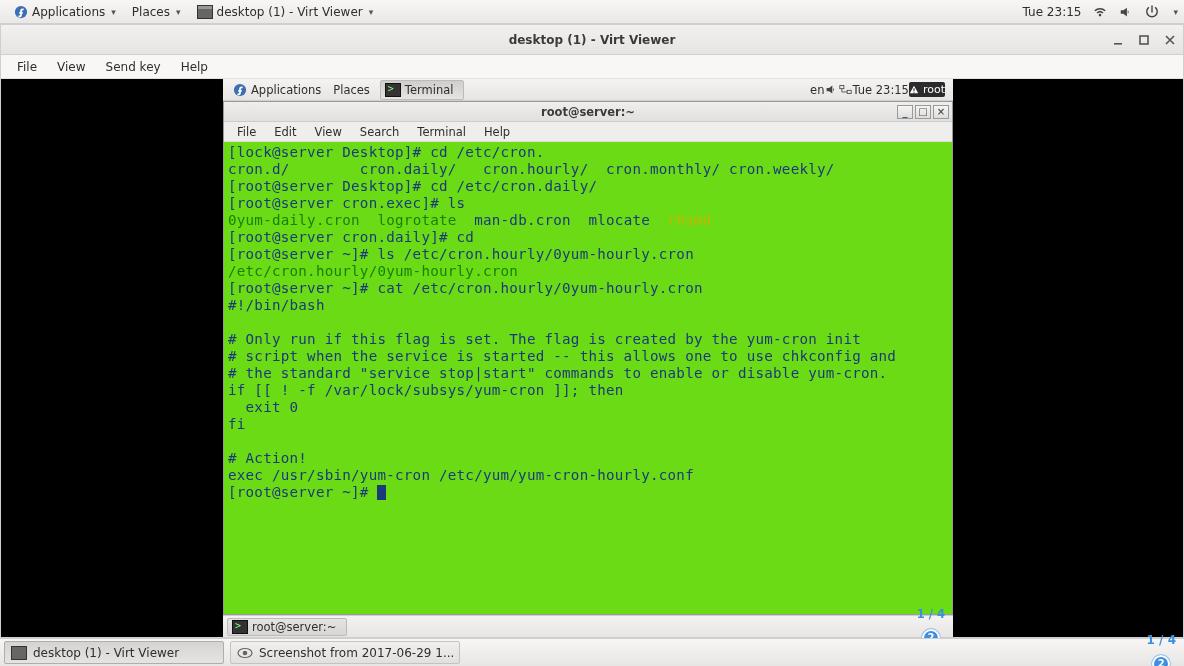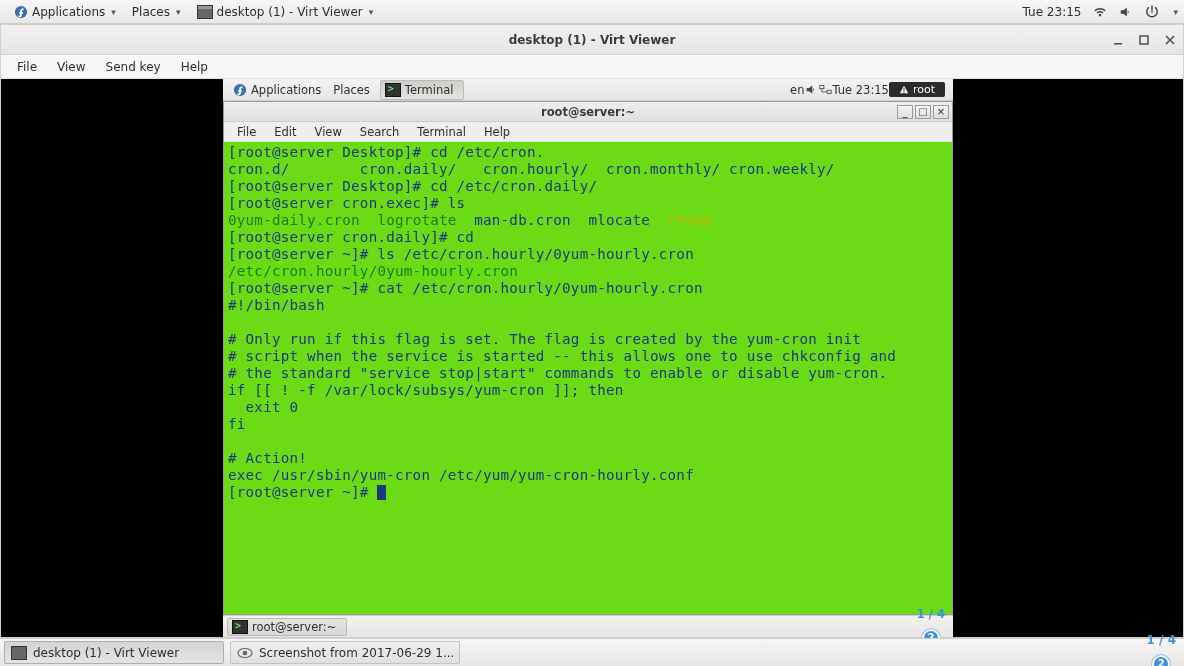--- a/index.html
+++ b/index.html
@@ -83,21 +83,21 @@
   }
   .inner-top-panel .left { display:flex; align-items:center; }
   .inner-top-panel .right { margin-left:auto; display:flex; align-items:center; padding-right:4px; }
   .inner-task-active {
     height:20px; display:flex; align-items:center; padding:0 10px 0 4px;
     background: linear-gradient(#d0cecb, #e6e4e2);
     border:1px solid #bbb; border-radius:2px; margin-left:4px;
     gap:4px; font-size:11.5px;
   }
   .root-badge {
-    background:#2b2b2b; color:#fff; border-radius:2px; padding:1px 10px; font-size:11px;
+    background:#2b2b2b; color:#fff; border-radius:2px; padding:1px 0; font-size:11px;
     display:flex; align-items:center; gap:4px;
   }
 
   
   .term-window {
     position:absolute;
     top:22px; left:0; right:0; bottom:22px;
     background:#ededeb;
     border:1px solid #9a9a9a;
     display:flex; flex-direction:column;
@@ -326,21 +326,21 @@
           </div>
         </div>
         <div class="term-menubar">
           <div class="mi">File</div>
           <div class="mi">Edit</div>
           <div class="mi">View</div>
           <div class="mi">Search</div>
           <div class="mi">Terminal</div>
           <div class="mi">Help</div>
         </div>
-        <div class="term-body"><span class="c-text">[root@server Desktop]# cd /etc/cron.</span>
+        <div class="term-body"><span class="c-text">[lock@server Desktop]# cd /etc/cron.</span>
 <span class="c-text">cron.d/        cron.daily/   cron.hourly/  cron.monthly/ cron.weekly/</span>
 <span class="c-text">[root@server Desktop]# cd /etc/cron.daily/</span>
 <span class="c-text">[root@server cron.exec]# ls</span>
 <span class="c-green2">0yum-daily.cron</span><span class="c-text">  </span><span class="c-green2">logrotate</span><span class="c-text">  man-db.cron  mlocate  </span><span class="c-yellow">rhsmd</span>
 <span class="c-text">[root@server cron.daily]# cd</span>
 <span class="c-text">[root@server ~]# ls /etc/cron.hourly/0yum-hourly.cron</span>
 <span class="c-green2">/etc/cron.hourly/0yum-hourly.cron</span>
 <span class="c-text">[root@server ~]# cat /etc/cron.hourly/0yum-hourly.cron</span>
 <span class="c-text">#!/bin/bash</span>
 <span class="c-text"></span>

